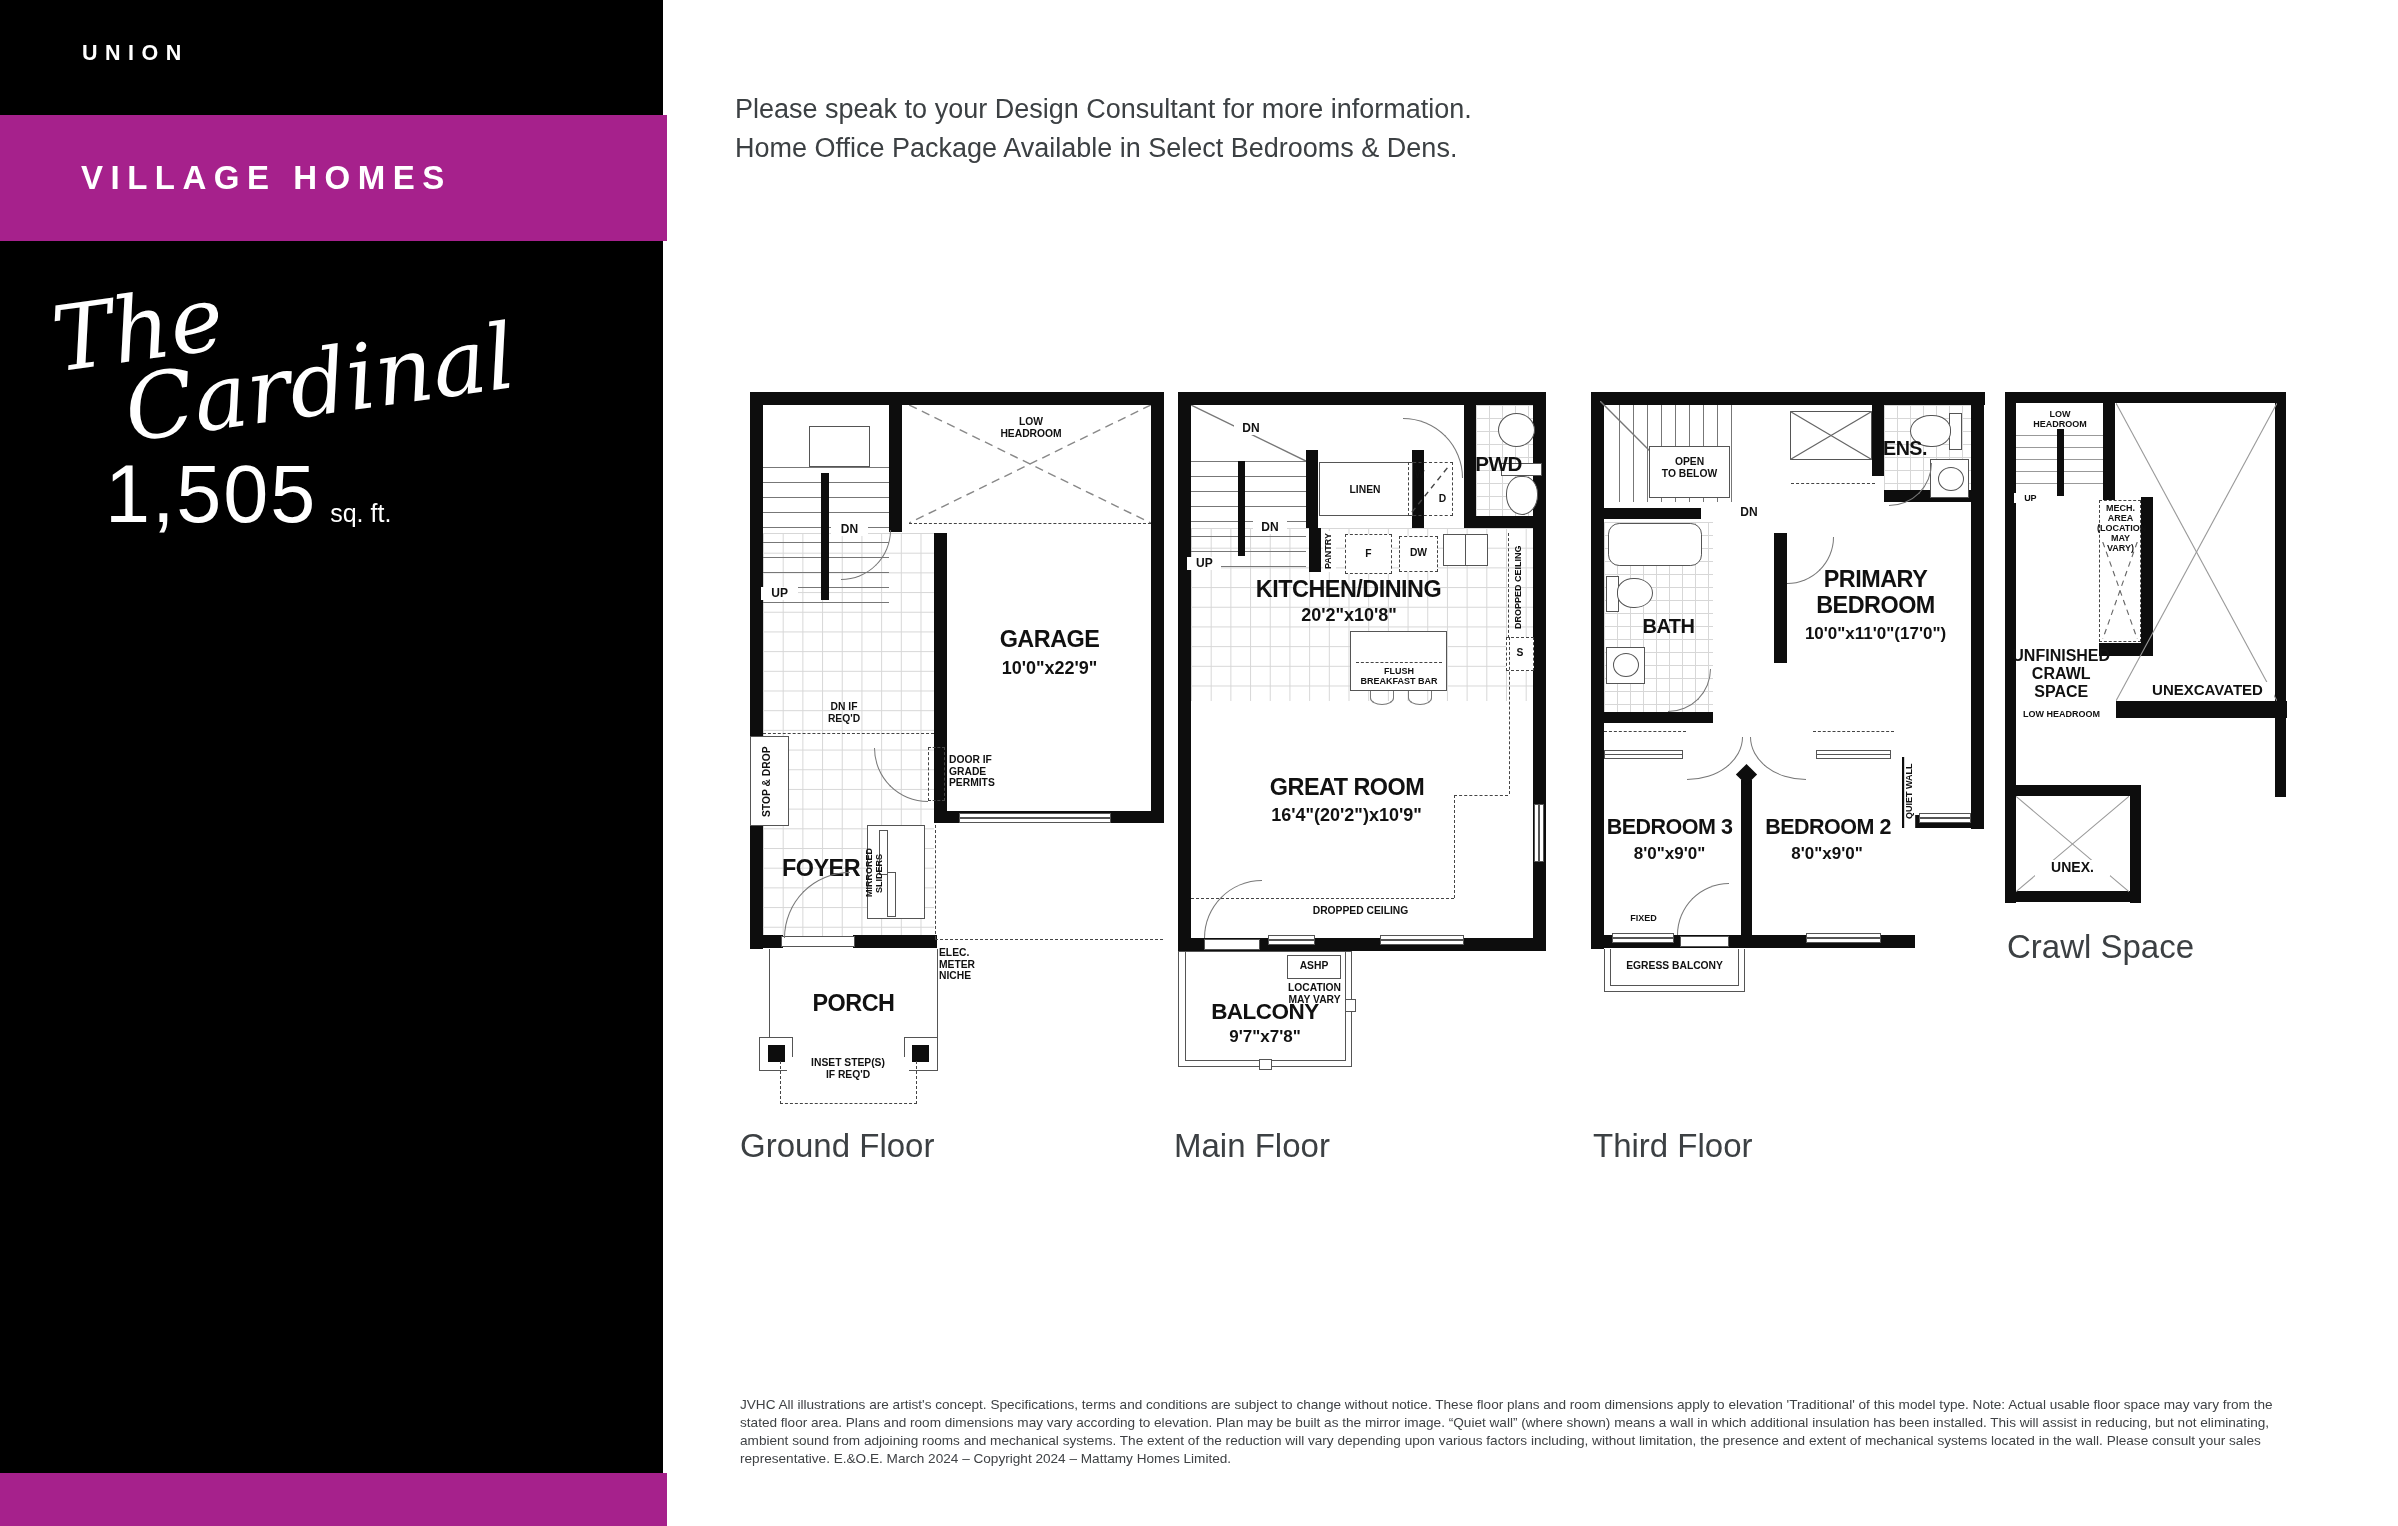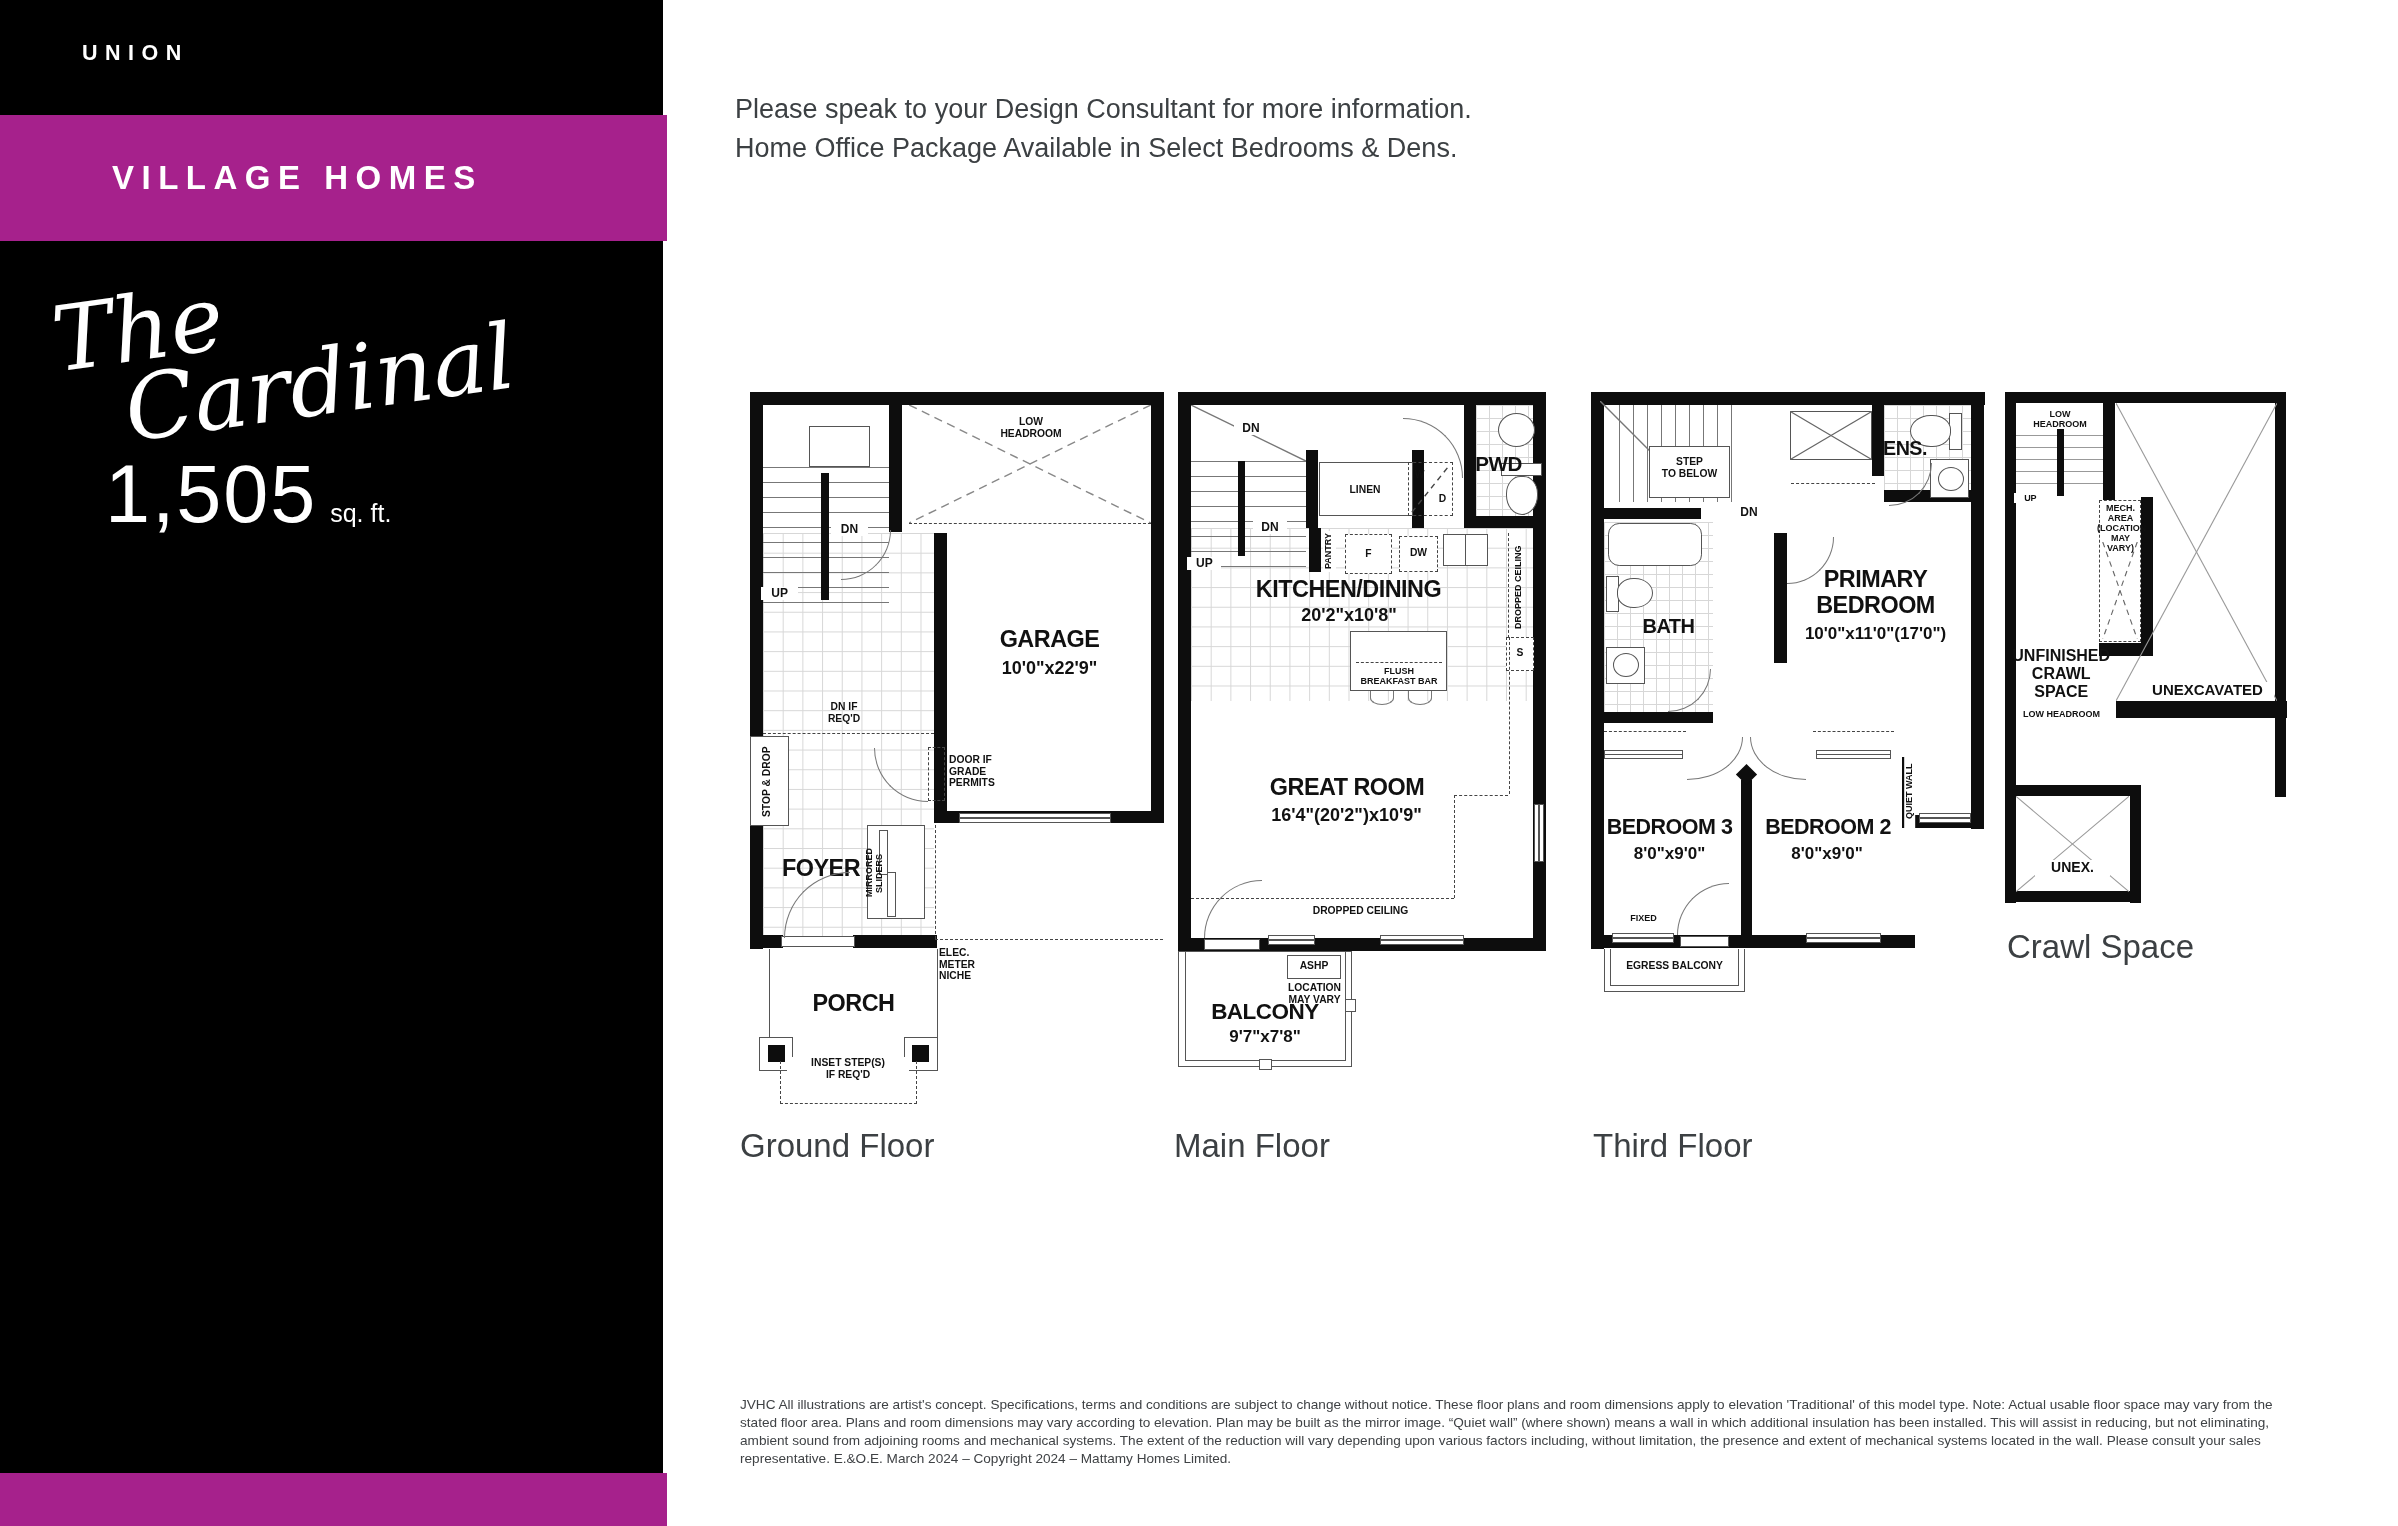--- a/index.html
+++ b/index.html
@@ -2,21 +2,21 @@
 <html style="font-size:15px"><head>
 <meta charset="utf-8">
 <style>
   html,body{margin:0;padding:0;background:#fff;}
   .page{position:relative;width:2399px;height:1526px;background:#ffffff;overflow:hidden;
         font-family:"Liberation Sans",sans-serif;}
   
   .sidebar{position:absolute;left:0;top:0;width:663px;height:1526px;background:#000;}
   .brand{position:absolute;left:82px;top:41px;color:#fff;font-size:21.5px;font-weight:bold;letter-spacing:7.5px;}
   .band{position:absolute;left:0;top:115px;width:667px;height:126px;background:#A6218C;display:flex;align-items:center;}
-  .band-text{color:#fff;font-size:33px;font-weight:bold;letter-spacing:7.5px;margin-left:112px;}
+  .band-text{color:#fff;font-size:33px;font-weight:bold;letter-spacing:7.5px;margin-left:81px;}
   .script{position:absolute;left:56px;top:264px;width:525px;color:#fff;
           font-family:"DejaVu Serif",serif;font-style:italic;font-size:90px;line-height:.88;
           transform:rotate(-8deg);}
   .script .l2{margin-left:62px;display:block;}
   .sqft{position:absolute;left:105px;top:448px;color:#fff;display:flex;align-items:baseline;}
   .sqft .num{font-size:81px;font-weight:500;letter-spacing:1.9px;}
   .sqft .unit{font-size:25px;margin-left:13px;}
   .bottom-strip{position:absolute;left:0;top:1473px;width:667px;height:53px;background:#A6218C;}
   
   .header{position:absolute;left:735px;top:90px;color:#3c4043;font-size:27px;line-height:1.45;}
@@ -249,21 +249,21 @@
     <div class="w" style="left:13px;top:116px;width:97px;height:11.2px;"></div>
     <div class="w" style="left:183px;top:141px;width:13px;height:130px;"></div>
     <div class="w" style="left:281px;top:13px;width:12px;height:71px;"></div>
     <div class="w" style="left:293px;top:98px;width:87px;height:12px;"></div>
 
     <div class="treads-v" style="left:28px;top:13px;width:122px;height:97px;"></div>
     <svg class="hatch" style="left:9.4px;top:9.4px;" width="56" height="56" viewBox="0 0 60 60">
       <line x1="0" y1="0" x2="58" y2="58" stroke="#777" stroke-width="1.5"></line>
     </svg>
     <div class="tl" style="left:58px;top:54px;width:81px;height:52px;"></div>
-    <div class="lbl xs" style="left:58px;top:64px;width:81px;">STEP
+    <div class="lbl xs" style="left:58px;top:64px;width:81px;">OPEN
 TO BELOW</div>
     <div class="lbl sm" style="left:141px;top:114px;width:34px;background:#fff;">DN</div>
 
     <div class="tl" style="left:199px;top:19px;width:82px;height:49px;"></div>
     <svg class="hatch" style="left:199px;top:19px;" width="82" height="49" viewBox="0 0 88 52">
       <line x1="0" y1="0" x2="88" y2="52" stroke="#666" stroke-width="1.2"></line>
       <line x1="88" y1="0" x2="0" y2="52" stroke="#666" stroke-width="1.2"></line>
     </svg>
 
     <div class="tl" style="left:358px;top:20.6px;width:13px;height:37px;"></div>

